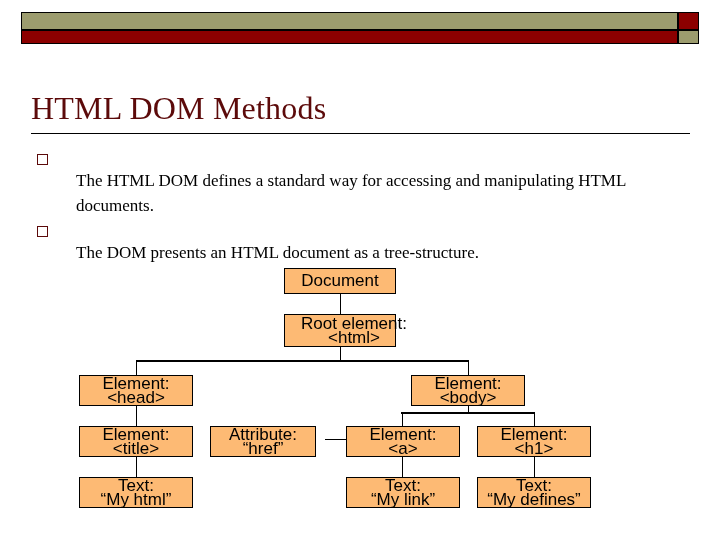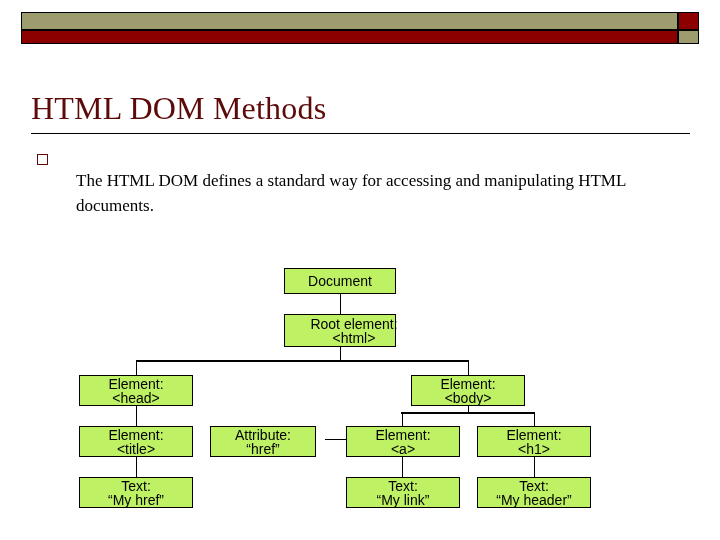--- a/index.html
+++ b/index.html
@@ -119,24 +119,24 @@
   #dom-tree {
     position: absolute;
     left: 0px;
     top: 250px;
     width: 720px;
     height: 270px;
   }
   .node {
     position: absolute;
     border: 1.5px solid #000000;
-    background: #bef264;
+    background: #fdba74;
     box-sizing: border-box;
     font-family: "Liberation Sans", sans-serif;
-    font-size: 14px;
+    font-size: 17px;
     line-height: 14px;
     color: #000000;
     text-align: left;
     display: flex;
     flex-direction: column;
     align-items: center;
     justify-content: center;
     z-index: 2;
   }
   .node .l1, .node .l2 { display: block; white-space: nowrap; }
@@ -160,20 +160,24 @@
 </div>
 
 <div id="page-title">HTML DOM Methods</div>
 <div id="title-rule"></div>
 
 <div id="bullet-list">
   <div class="bullet-row">
     <span class="bullet-marker"></span>
     <span class="bullet-text">The HTML DOM defines a standard way for accessing and manipulating HTML documents.</span>
   </div>
+  <div class="bullet-row">
+    <span class="bullet-marker"></span>
+    <span class="bullet-text">The DOM presents an HTML document as a tree-structure.</span>
+  </div>
 </div>
 
 <div id="dom-tree">
 
   <div class="conn conn-v" style="left:339.5px; top:44px;  height:20px;"></div>
   <div class="conn conn-v" style="left:339.5px; top:97px;  height:14px;"></div>
   <div class="conn conn-h" style="left:136px;   top:110px; width:332px;"></div>
   <div class="conn conn-v" style="left:135.5px; top:110px; height:15px;"></div>
   <div class="conn conn-v" style="left:467.5px; top:110px; height:15px;"></div>
 
@@ -224,26 +228,26 @@
     <span class="l2">&lt;a&gt;</span>
   </div>
 
   <div class="node" style="left:477px; top:176px; width:114px; height:31px;">
     <span class="l1">Element:</span>
     <span class="l2">&lt;h1&gt;</span>
   </div>
 
   <div class="node" style="left:79px;  top:227px; width:114px; height:31px;">
     <span class="l1">Text:</span>
-    <span class="l2">“My href”</span>
+    <span class="l2">“My html”</span>
   </div>
 
   <div class="node" style="left:346px; top:227px; width:114px; height:31px;">
     <span class="l1">Text:</span>
     <span class="l2">“My link”</span>
   </div>
 
   <div class="node" style="left:477px; top:227px; width:114px; height:31px;">
     <span class="l1">Text:</span>
-    <span class="l2">“My header”</span>
+    <span class="l2">“My defines”</span>
   </div>
 
 </div>
 
 </body></html>

